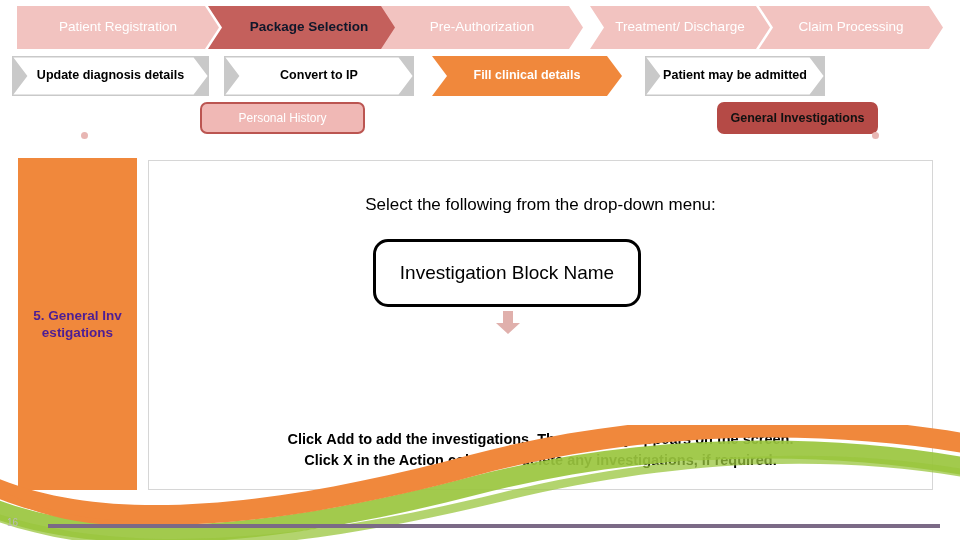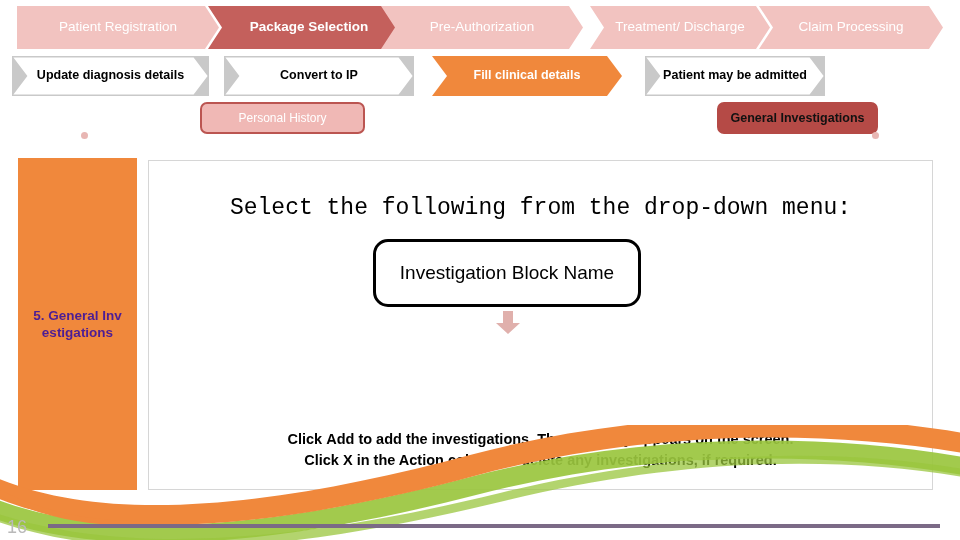--- a/index.html
+++ b/index.html
@@ -19,21 +19,21 @@
     box-sizing:border-box;
   }
   .chev-light{
     background:#f2c3c0;color:#ffffff;font-size:13.5px;
     clip-path:polygon(0 0, calc(100% - 14px) 0, 100% 50%, calc(100% - 14px) 100%, 0 100%);
   }
   .chev-light.first{
     clip-path:polygon(0 0, calc(100% - 14px) 0, 100% 50%, calc(100% - 14px) 100%, 0 100%);
   }
   .chev-dark{
-    background:#c4605c;color:#ffffff;font-size:13.5px;font-weight:bold;
+    background:#c4605c;color:#0f172a;font-size:13.5px;font-weight:bold;
     clip-path:polygon(0 0, calc(100% - 14px) 0, 100% 50%, calc(100% - 14px) 100%, 0 100%, 14px 50%);
   }
   .chev-light.notch{
     clip-path:polygon(0 0, calc(100% - 14px) 0, 100% 50%, calc(100% - 14px) 100%, 0 100%, 14px 50%);
   }
   .chev span{display:block;padding:0 6px;}
 
   
   #sub-row{position:absolute;left:12px;top:56px;width:931px;height:40px;}
   .sub{
@@ -98,21 +98,21 @@
     text-align:center;width:94px;word-break:break-all;
   }
 
   
   #content-panel{
     position:absolute;left:148px;top:160px;width:785px;height:330px;
     background:#ffffff;border:1.5px solid #d6d6d6;box-sizing:border-box;
   }
   #instr{
     position:absolute;left:0;right:0;top:34px;text-align:center;
-    font-size:23px;color:#000000;font-family:Liberation Mono, monospace;
+    font-size:17px;color:#000000;
   }
   .flowbox{
     position:absolute;background:#ffffff;border:3px solid #000000;
     border-radius:15px;box-sizing:border-box;
     display:flex;align-items:center;justify-content:center;text-align:center;
   }
   #box1{left:224px;top:78px;width:268px;height:68px;}
   #box1 .t{font-size:19px;color:#000000;line-height:1.22;}
   #box2{left:224px;top:176px;width:268px;height:66px;}
   #box2 .t{font-size:15.5px;color:#000000;font-weight:bold;letter-spacing:.2px;}
@@ -123,21 +123,21 @@
     position:absolute;left:0;right:0;top:268px;text-align:center;
     font-size:14.5px;color:#000000;font-weight:bold;line-height:1.45;
   }
   #bottom-note .l2{font-weight:bold;}
 
   
   #swoosh{position:absolute;left:0;top:425px;width:960px;height:115px;pointer-events:none;}
 
   
   #pagenum{
-    position:absolute;left:7px;top:517px;font-size:18px;color:#b9b9b9;
+    position:absolute;left:7px;top:517px;font-size:10px;color:#b9b9b9;
   }
   #purple-line{
     position:absolute;left:48px;top:524px;width:892px;height:4px;background:#7b6a86;
   }
 </style>
 </head>
 <body>
 
 <div id="stage-row">
   <div class="chev chev-light first" style="left:0px;width:202px;">

